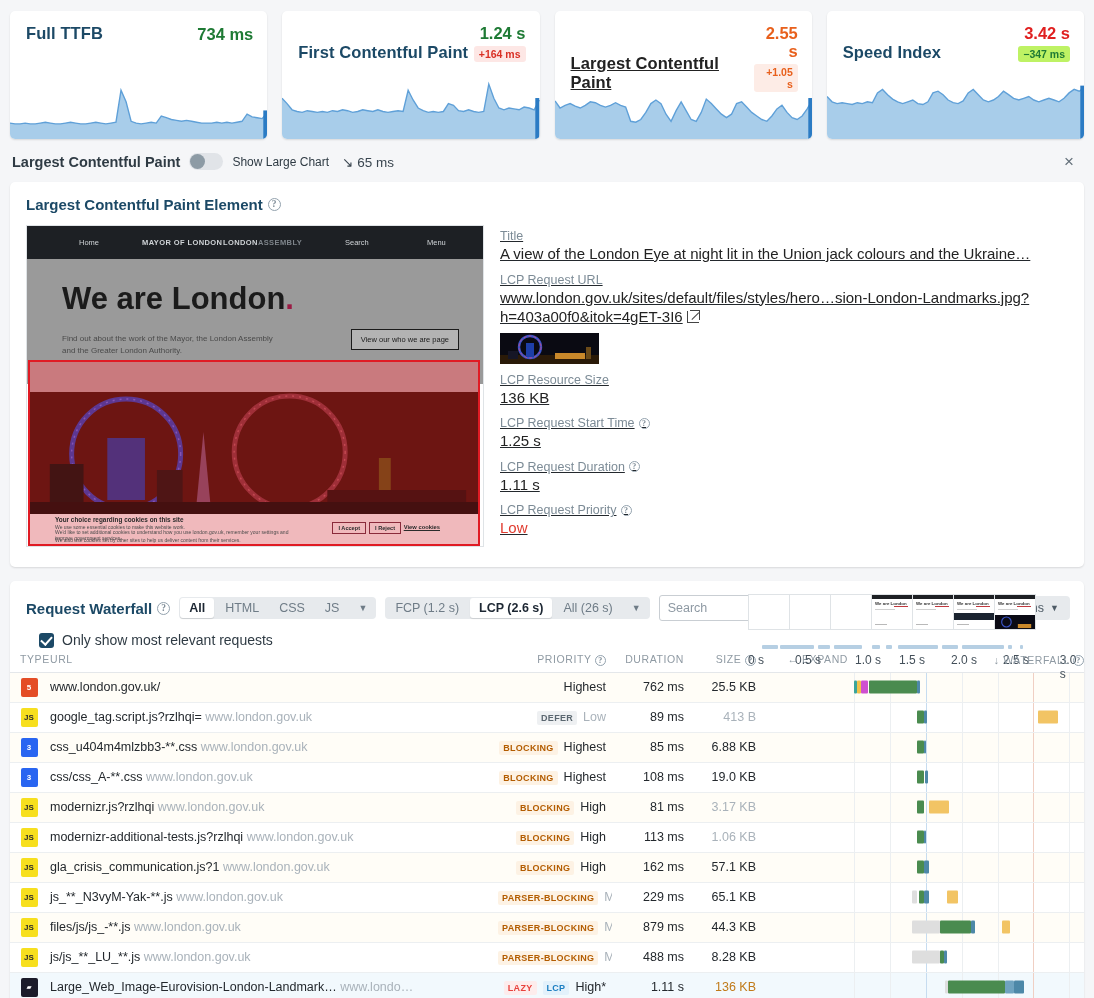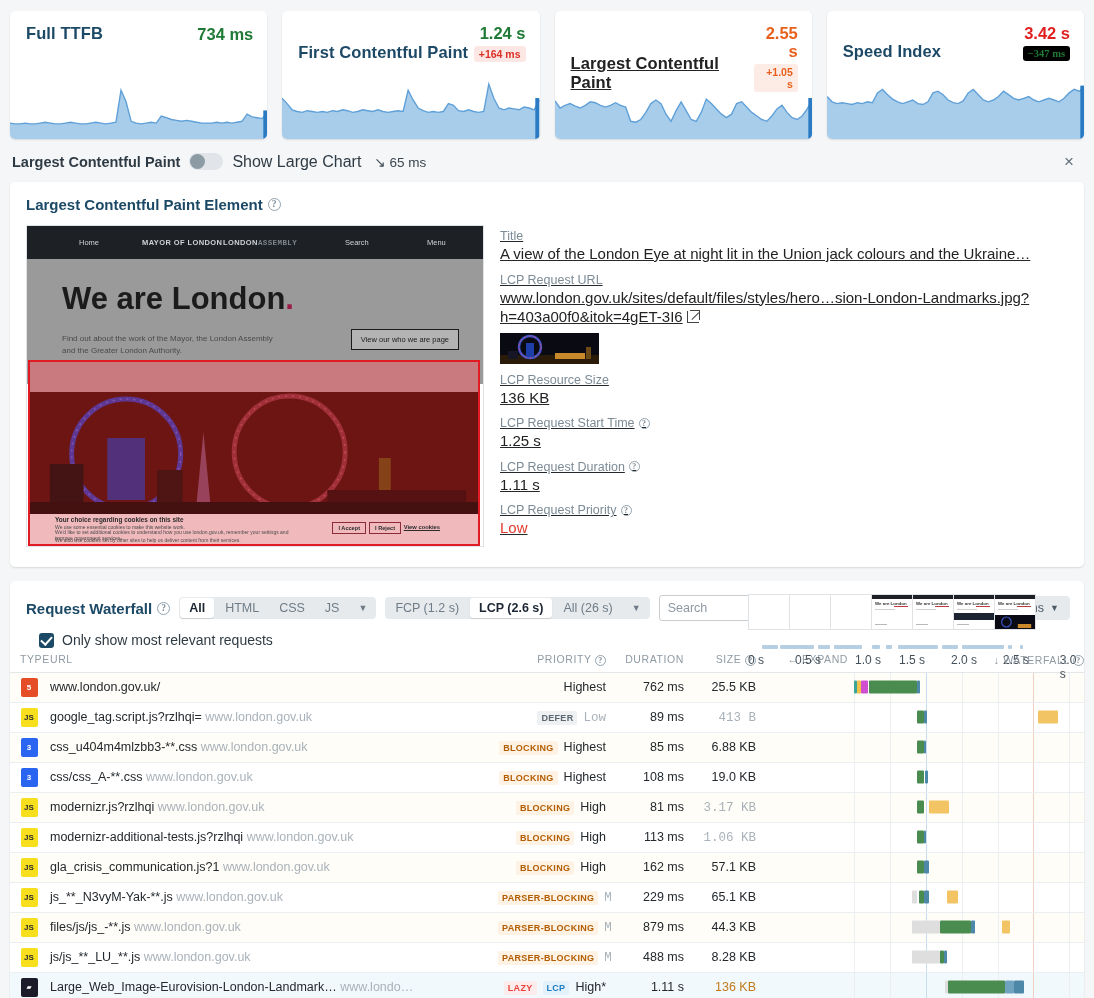--- a/index.html
+++ b/index.html
@@ -30,21 +30,21 @@
   .spark { position:absolute; left:0; right:0; bottom:0; height:62px; }
   .spark svg { display:block; width:100%; height:100%; }
 
   
   .lcp-bar { display:flex; align-items:center; gap:9px; padding:12px 14px 10px 12px; }
   .lcp-bar-title { font-size:14.5px; font-weight:bold; color:#2f3b44; }
   .toggle { width:34px; height:17px; border-radius:9px; background:#e1e4e8; position:relative;
      flex:0 0 auto; }
   .toggle::after { content:""; position:absolute; left:1px; top:1px; width:15px; height:15px;
      border-radius:50%; background:#8d9ba5; }
-  .lcp-bar-label { font-size:16px; color:#2f3b44; }
+  .lcp-bar-label { font-size:12px; color:#2f3b44; }
   .lcp-bar-metric { font-size:13.5px; color:#3a4650; margin-left:4px; }
   .close-x { margin-left:auto; color:#64707a; font-size:17px; line-height:1; cursor:default;
      padding:2px 6px; }
 
   
   .panel { background:#fff; border-radius:5px; box-shadow:0 1px 2px rgba(0,0,0,.12);
      margin:0 10px 14px 10px; }
   .panel-title { font-size:15px; font-weight:bold; color:#1c4966; padding:14px 0 0 16px;
      display:flex; align-items:center; gap:5px; }
 
@@ -145,21 +145,21 @@
   .td-size { text-align:right; width:72px; }
   .td-wf { width:230px; padding:0 !important; position:relative; }
 
   .badge { font-size:9px; font-weight:bold; letter-spacing:.3px; padding:2px 4px; border-radius:2px;
      margin-right:6px; }
   .b-blocking { color:#b35c00; background:#fdf2e4; }
   .b-defer { color:#5b6770; background:#eef0f2; }
   .b-lazy { color:#e8413c; background:#fdecec; }
   .b-lcp { color:#1d7fc2; background:#e3f1fb; }
   .host { color:#a9b2ba; }
-  .dim { color:#a9b2ba;font-family:Liberation Mono, monospace; }
+  .dim { color:#a9b2ba; }
   .sz-lcp { color:#c07a19; }
   .ic { display:inline-block; width:17px; height:19px; border-radius:2px; font-size:8px;
      font-weight:bold; line-height:19px; text-align:center; vertical-align:middle; }
   .ic-html { background:#e44d26; color:#fff; }
   .ic-js { background:#f7df1e; color:#2b2b2b; }
   .ic-css { background:#2965f1; color:#fff; }
   .ic-img { background:#1b1b2a; color:#fff; font-size:6px; }
 
   .wfcell { position:absolute; inset:0; }
   .gl { position:absolute; top:0; bottom:0; width:1px; background:#eceff1; }
@@ -224,21 +224,21 @@
     <path d="M0.0,23.9 L5.1,31.0 L10.2,28.3 L15.3,26.6 L20.4,29.2 L25.5,31.0 L30.6,28.3 L35.7,24.8 L40.8,25.7 L45.9,28.3 L51.0,30.1 L56.1,28.3 L61.2,25.7 L66.3,28.3 L71.4,30.1 L76.5,44.3 L81.6,45.2 L86.7,42.5 L91.8,35.4 L96.9,26.6 L102.0,23.0 L107.1,26.6 L112.2,37.2 L117.3,44.3 L122.4,33.7 L127.5,24.8 L132.5,33.7 L137.6,42.5 L142.7,44.3 L147.8,35.4 L152.9,22.1 L158.0,26.6 L163.1,31.9 L168.2,37.2 L173.3,40.7 L178.4,37.2 L183.5,26.6 L188.6,24.8 L193.7,30.1 L198.8,35.4 L203.9,39.0 L209.0,42.5 L214.1,44.3 L219.2,39.0 L224.3,31.9 L229.4,28.3 L234.5,35.4 L239.6,40.7 L244.7,42.5 L249.8,39.0 L254.9,31.9 L260.0,23.0" fill="none" stroke="#5fa0d8" stroke-width="1.4"></path>
     <rect x="256" y="21.028571428571432" width="4" height="40.97142857142857" fill="#2b7bc4"></rect>
   </svg>
       </div>
   </div>
   <div class="metric-card">
     <div class="metric-head">
       <div class="metric-name">Speed Index</div>
       <div class="metric-right">
         <div class="metric-value" id="mv3" style="color: rgb(224, 32, 32);">3.42 s</div>
-        <div class="metric-delta" id="md3" style="color: rgb(30, 122, 52); background: #000000; font-family: Liberation Serif, serif;">−347 ms</div>
+        <div class="metric-delta" id="md3" style="color: rgb(30, 122, 52); background: #bef264;">−347 ms</div>
       </div>
     </div>
     <div class="spark" id="sp3">
         <svg viewBox="0 0 260 62" preserveAspectRatio="none">
     <path d="M0.0,19.5 L5.1,24.8 L10.2,26.6 L15.3,25.7 L20.4,26.6 L25.5,27.5 L30.6,25.7 L35.7,26.6 L40.8,24.8 L45.9,25.7 L51.0,15.9 L56.1,12.4 L61.2,17.7 L66.3,22.1 L71.4,24.8 L76.5,26.6 L81.6,24.8 L86.7,23.0 L91.8,26.6 L96.9,27.5 L102.0,24.8 L107.1,15.9 L112.2,14.2 L117.3,17.7 L122.4,23.0 L127.5,25.7 L132.5,26.6 L137.6,23.9 L142.7,15.9 L147.8,12.4 L152.9,17.7 L158.0,23.0 L163.1,24.8 L168.2,23.0 L173.3,19.5 L178.4,14.2 L183.5,17.7 L188.6,21.3 L193.7,23.0 L198.8,21.3 L203.9,19.5 L209.0,23.0 L214.1,24.8 L219.2,23.0 L224.3,21.3 L229.4,23.0 L234.5,24.8 L239.6,21.3 L244.7,15.9 L249.8,12.4 L254.9,14.2 L260.0,10.6 L260,62 L0,62 Z" fill="#a8cdea"></path>
     <path d="M0.0,19.5 L5.1,24.8 L10.2,26.6 L15.3,25.7 L20.4,26.6 L25.5,27.5 L30.6,25.7 L35.7,26.6 L40.8,24.8 L45.9,25.7 L51.0,15.9 L56.1,12.4 L61.2,17.7 L66.3,22.1 L71.4,24.8 L76.5,26.6 L81.6,24.8 L86.7,23.0 L91.8,26.6 L96.9,27.5 L102.0,24.8 L107.1,15.9 L112.2,14.2 L117.3,17.7 L122.4,23.0 L127.5,25.7 L132.5,26.6 L137.6,23.9 L142.7,15.9 L147.8,12.4 L152.9,17.7 L158.0,23.0 L163.1,24.8 L168.2,23.0 L173.3,19.5 L178.4,14.2 L183.5,17.7 L188.6,21.3 L193.7,23.0 L198.8,21.3 L203.9,19.5 L209.0,23.0 L214.1,24.8 L219.2,23.0 L224.3,21.3 L229.4,23.0 L234.5,24.8 L239.6,21.3 L244.7,15.9 L249.8,12.4 L254.9,14.2 L260.0,10.6" fill="none" stroke="#5fa0d8" stroke-width="1.4"></path>
     <rect x="256" y="8.628571428571426" width="4" height="53.371428571428574" fill="#2b7bc4"></rect>
   </svg>
       </div>
   </div>

